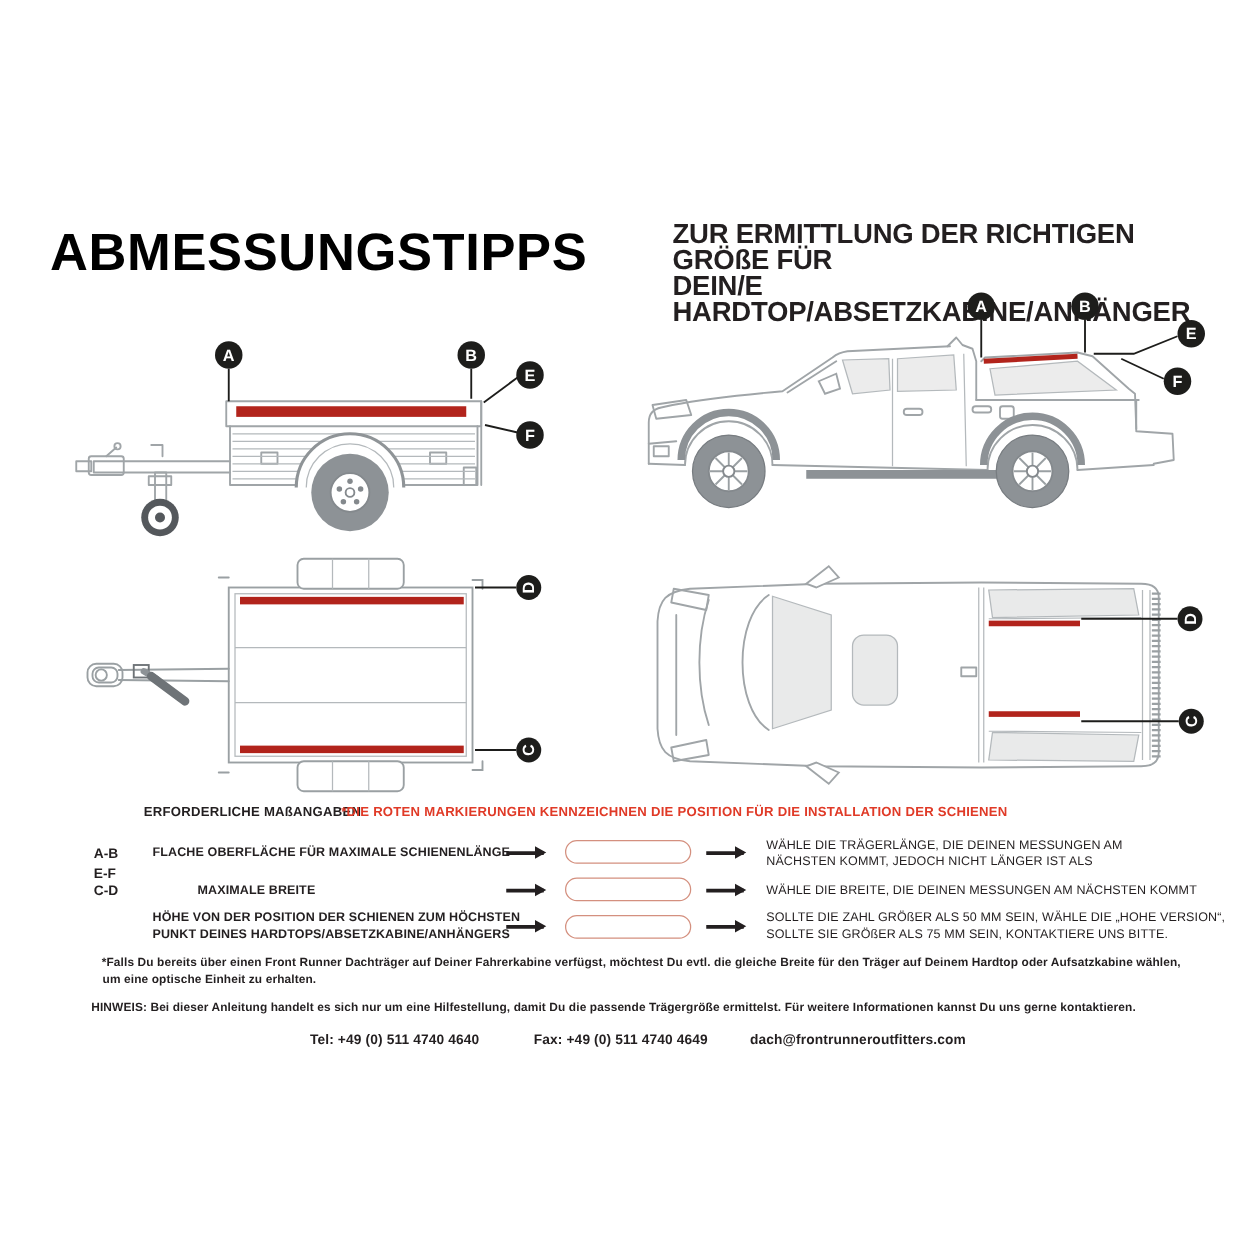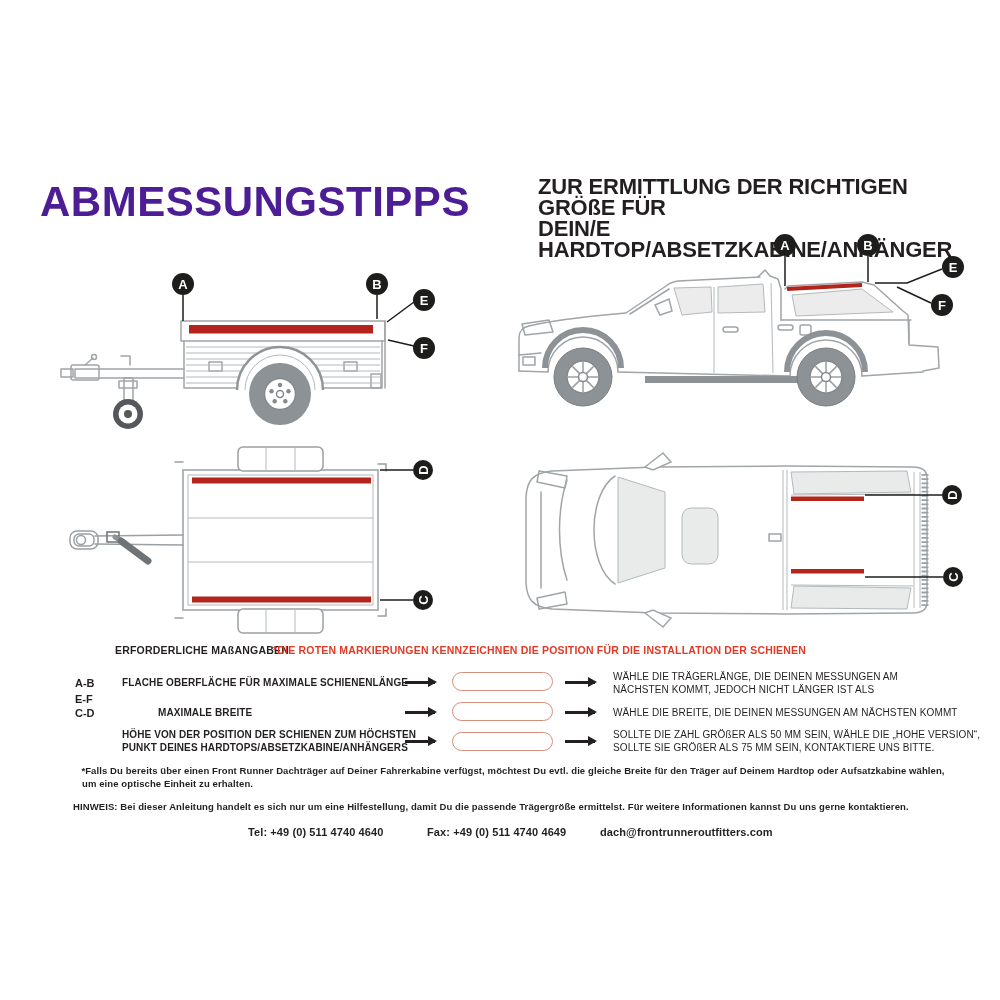--- a/index.html
+++ b/index.html
@@ -1,19 +1,19 @@
 <!DOCTYPE html>
 <html><head>
 <meta charset="utf-8">
 <style>
   * { margin:0; padding:0; box-sizing:border-box; }
   html,body { width:1000px; height:1000px; background:#ffffff; }
   body { position:relative; font-family:"Liberation Sans", sans-serif; color:#231f20; overflow:hidden; }
   .abs { position:absolute; }
-  .title { font-size:42px; font-weight:bold; letter-spacing:0.5px; color:#4c1d95; }
+  .title { font-size:42px; font-weight:bold; letter-spacing:0.5px; color:#000000; }
   .subtitle { font-size:22px; font-weight:bold; line-height:21px; letter-spacing:-0.2px; }
   .legend-head { font-size:10.5px; font-weight:bold; letter-spacing:0.2px; }
   .legend-note { font-size:10.5px; font-weight:bold; letter-spacing:0.2px; color:#e03a27;padding-left:40px; }
   .range { font-size:11px; font-weight:bold; }
   .desc { font-size:10px; font-weight:bold; line-height:12.5px; letter-spacing:0.1px; }
   .result { font-size:10px; font-weight:normal; line-height:12.5px; letter-spacing:0.1px; }
   .pill { position:absolute; width:101px; height:19px; border:1.5px solid #d4907f; border-radius:10px; background:#fff; }
   .arr { position:absolute; width:30px; height:2.6px; background:#231f20; }
   .arr::after { content:""; position:absolute; right:-2px; top:-4.3px; width:0; height:0;
                 border-left:9px solid #231f20; border-top:5.5px solid transparent; border-bottom:5.5px solid transparent; }

